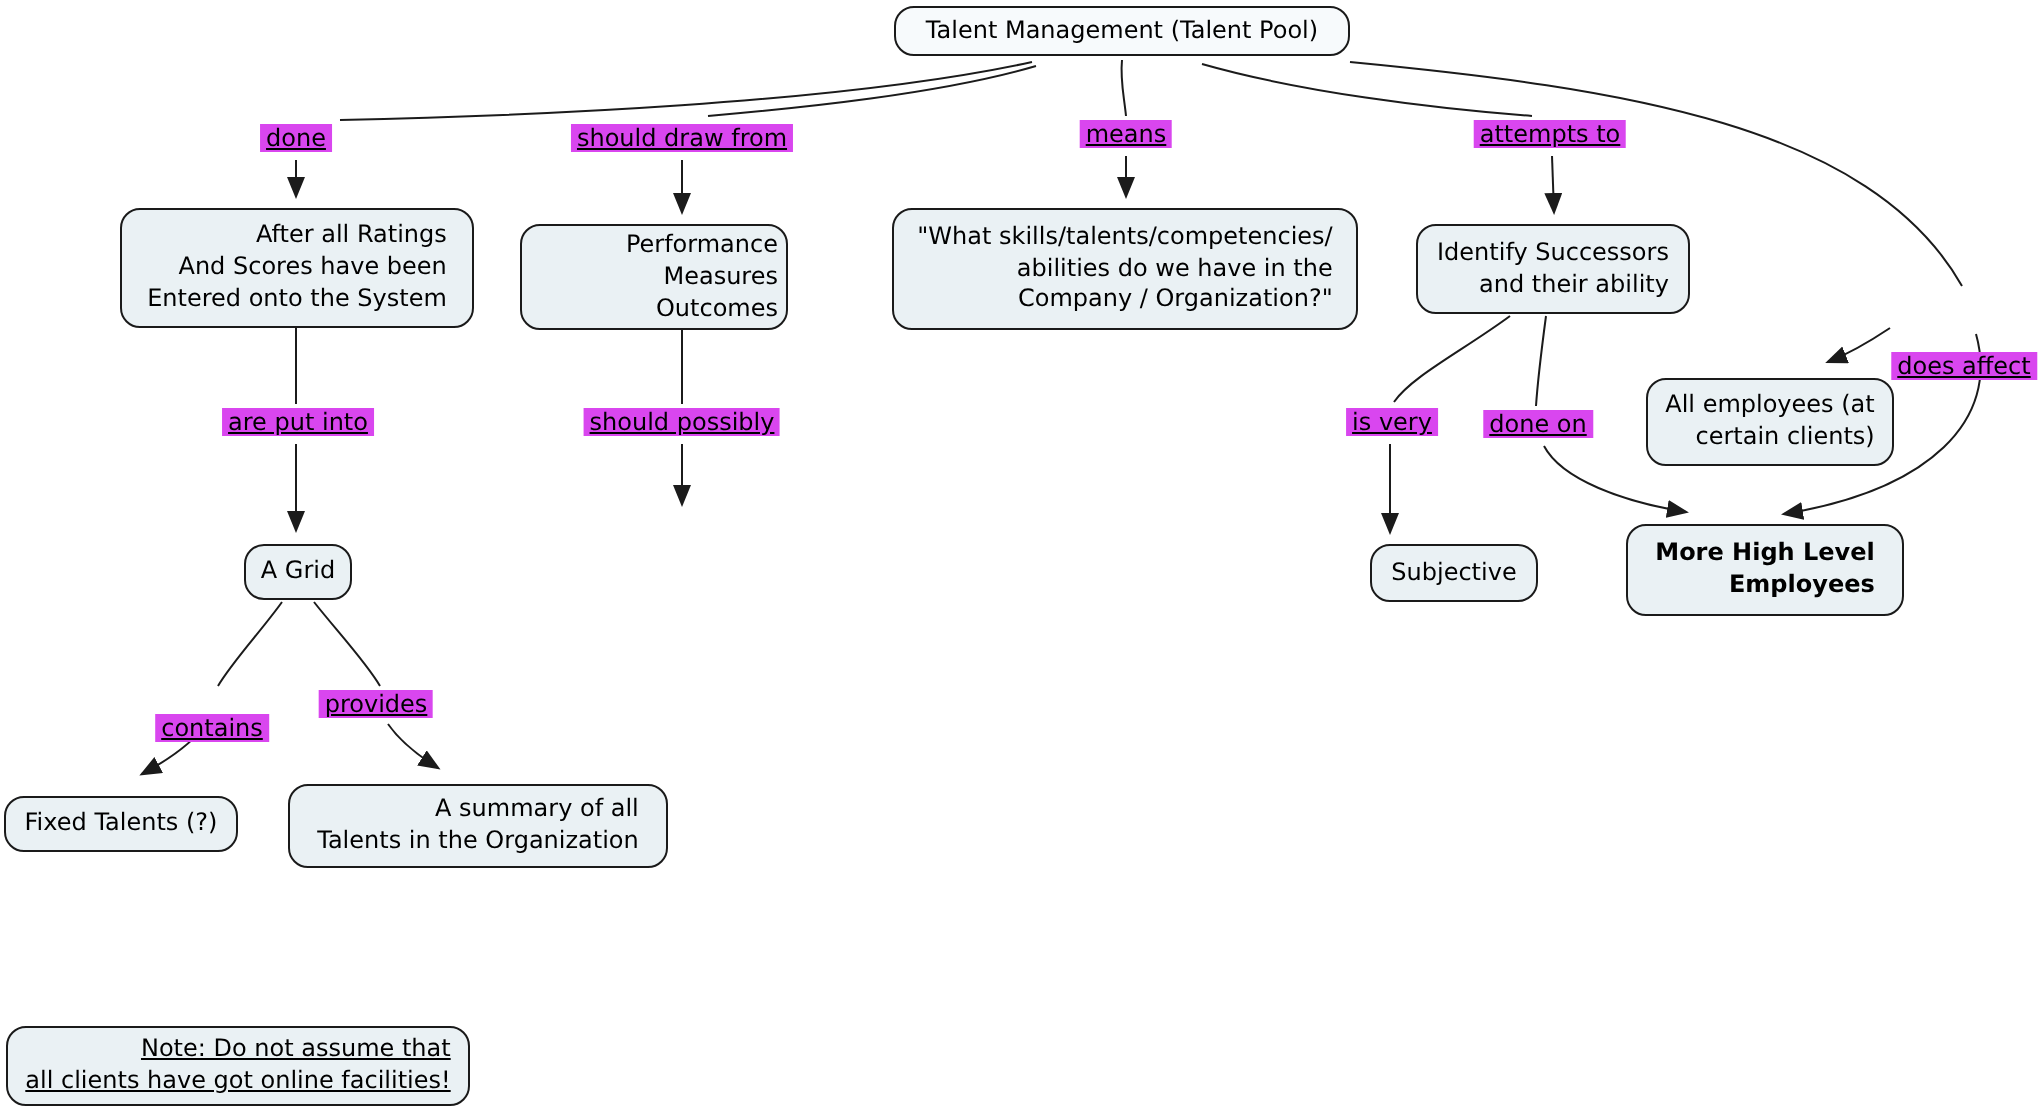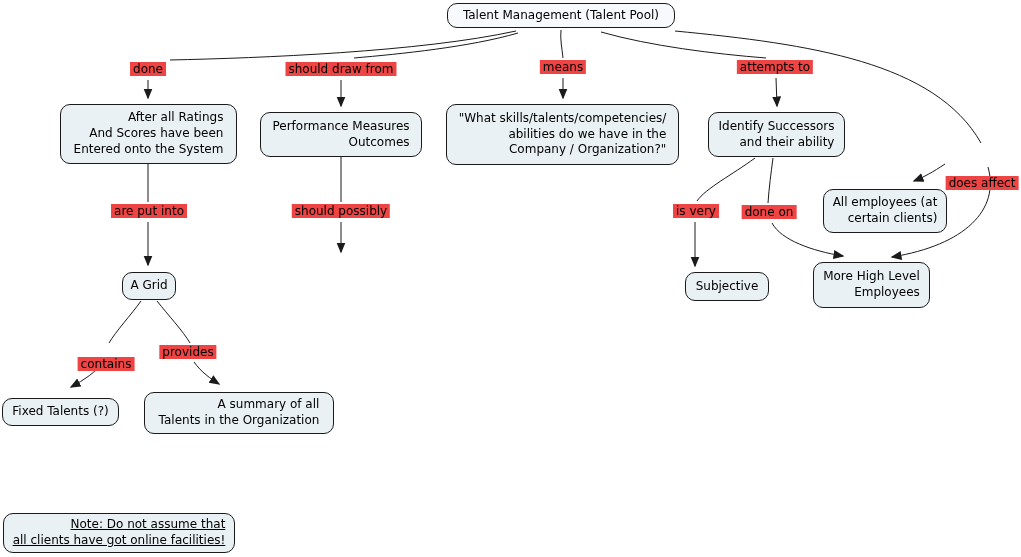--- a/index.html
+++ b/index.html
@@ -20,24 +20,25 @@
     font-size:12px;line-height:1.32;color:#000;
     background:#eaf1f4;
     border:1px solid #1a1a1a;
     border-radius:10px;
     padding:2px 4px;
   }
   .node.root{background:#f7fafc;}
   .linklabel{
     position:absolute;z-index:1;
     transform:translateX(-50%);
-    background:#ef4444;
+    background:#d946ef;
     color:#000;font-size:12px;
     padding:0 3px;
     white-space:nowrap;
+    text-decoration:underline;
   }
 </style>
 </head>
 <body>
 
 <div id="canvas">
 
   <svg id="wires" width="1021" height="557" viewBox="0 0 1021 557">
     <defs>
       <marker id="arw" markerWidth="12" markerHeight="10" refX="9.5" refY="4.5" orient="auto" markerUnits="userSpaceOnUse">
@@ -76,21 +77,21 @@
       <path d="M772,223 C781,240 812,251 843,256" marker-end="url(#arw)"></path>
     </g>
   </svg>
 
   <div class="node root" style="left:447px;top:3px;width:228px;min-height:25px;">Talent Management (Talent Pool)</div>
 
   <div class="node" style="left:60px;top:104px;width:177px;min-height:60px;">After all Ratings
 And Scores have been
 Entered onto the System</div>
 
-  <div class="node" style="left:260px;top:112px;width:162px;min-height:45px;">Performance Measures
+  <div class="node" style="left:260px;top:112px;width:134px;min-height:45px;">Performance Measures
 Outcomes</div>
 
   <div class="node" style="left:446px;top:104px;width:233px;min-height:61px;">"What skills/talents/competencies/
 abilities do we have in the
 Company / Organization?"</div>
 
   <div class="node" style="left:708px;top:112px;width:137px;min-height:45px;">Identify Successors
 and their ability</div>
 
   <div class="node" style="left:122px;top:272px;width:54px;min-height:28px;">A Grid</div>
@@ -99,21 +100,21 @@
 
   <div class="node" style="left:144px;top:392px;width:190px;min-height:42px;">A summary of all
 Talents in the Organization</div>
 
 
   <div class="node" style="left:653px;top:272px;width:84px;min-height:29px;margin-left:32px;">Subjective</div>
 
   <div class="node" style="left:823px;top:189px;width:124px;min-height:44px;">All employees (at
 certain clients)</div>
 
-  <div class="node" style="left:813px;top:262px;width:117px;min-height:46px;">More High Level
+  <div class="node" style="left:813px;top:262px;width:139px;min-height:46px;font-weight:bold;">More High Level
 Employees</div>
 
   <div class="node" style="left:3px;top:513px;width:232px;min-height:40px;text-decoration:underline;">Note: Do not assume that
 all clients have got online facilities!</div>
 
   <span class="linklabel" style="left:148px;top:62px;">done</span>
 
   <span class="linklabel" style="left:341px;top:62px;">should draw from</span>
 
   <span class="linklabel" style="left:563px;top:60px;">means</span>

